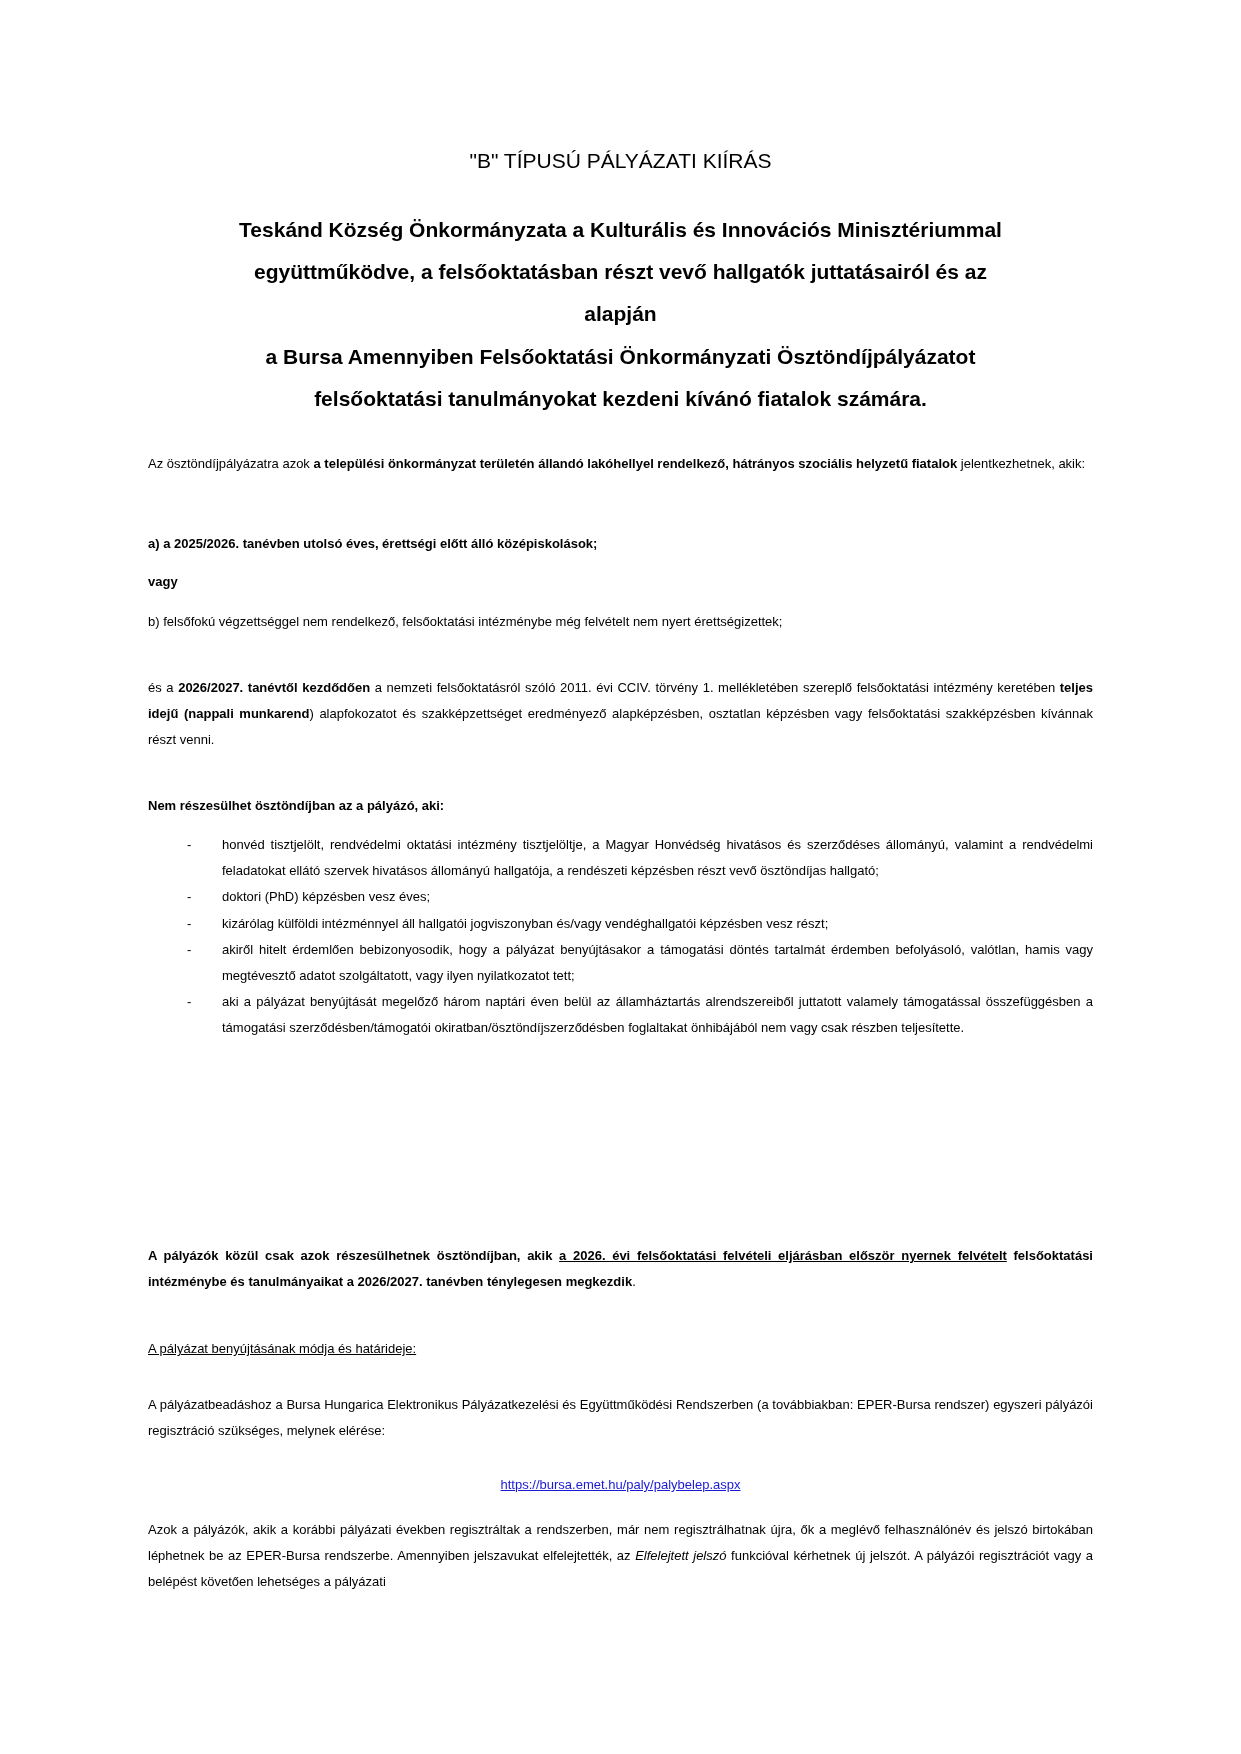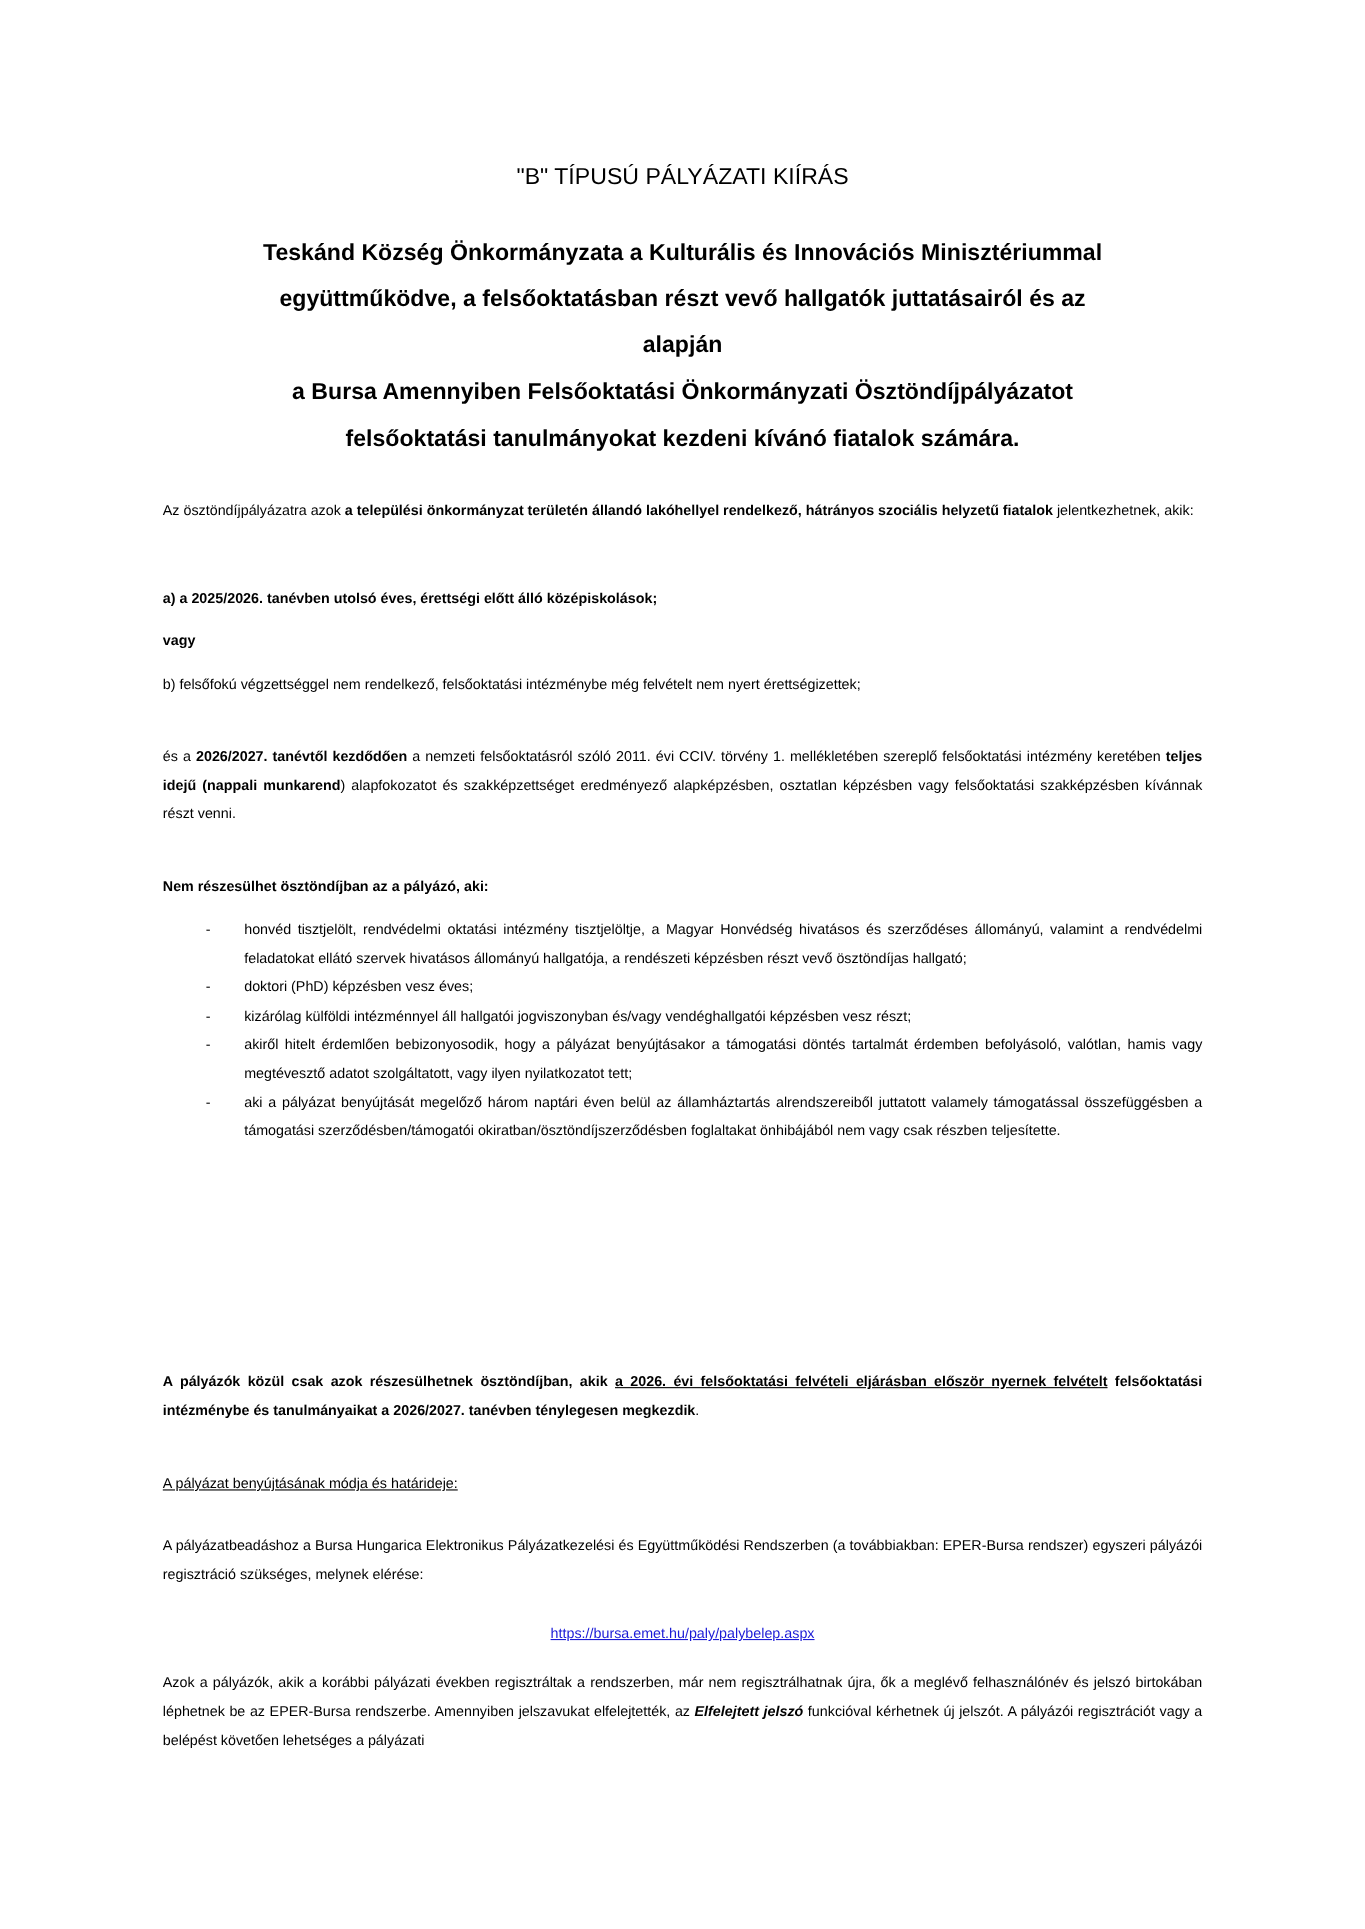--- a/index.html
+++ b/index.html
@@ -16,21 +16,21 @@
     }
     .heading {
       position: absolute; left: 0; top: 201px; width: 945px;
       text-align: center; font-size: 21px; line-height: 26.2px; font-weight: bold;
     }
     .heading span { display: block; margin-top: 16px; }
     .body-block { position: absolute; left: 0; width: 945px; font-size: 13px; line-height: 26.2px; text-align: justify; }
     .body-block p { margin: 0; }
     .b { font-weight: bold; }
     .u { text-decoration: underline; }
-    .i { font-style: italic; font-weight: bold; }
+    .i { font-style: italic; }
     .center { text-align: center; }
     .link { color: #1a1ad6; text-decoration: underline; }
     ul.dash { list-style: none; margin: 0; padding: 0; }
     ul.dash li { position: relative; padding-left: 74px; text-align: justify; }
     ul.dash li .bullet { position: absolute; left: 39px; top: 0; }
   </style>
 </head>
 <body>
 
 <div class="page">

